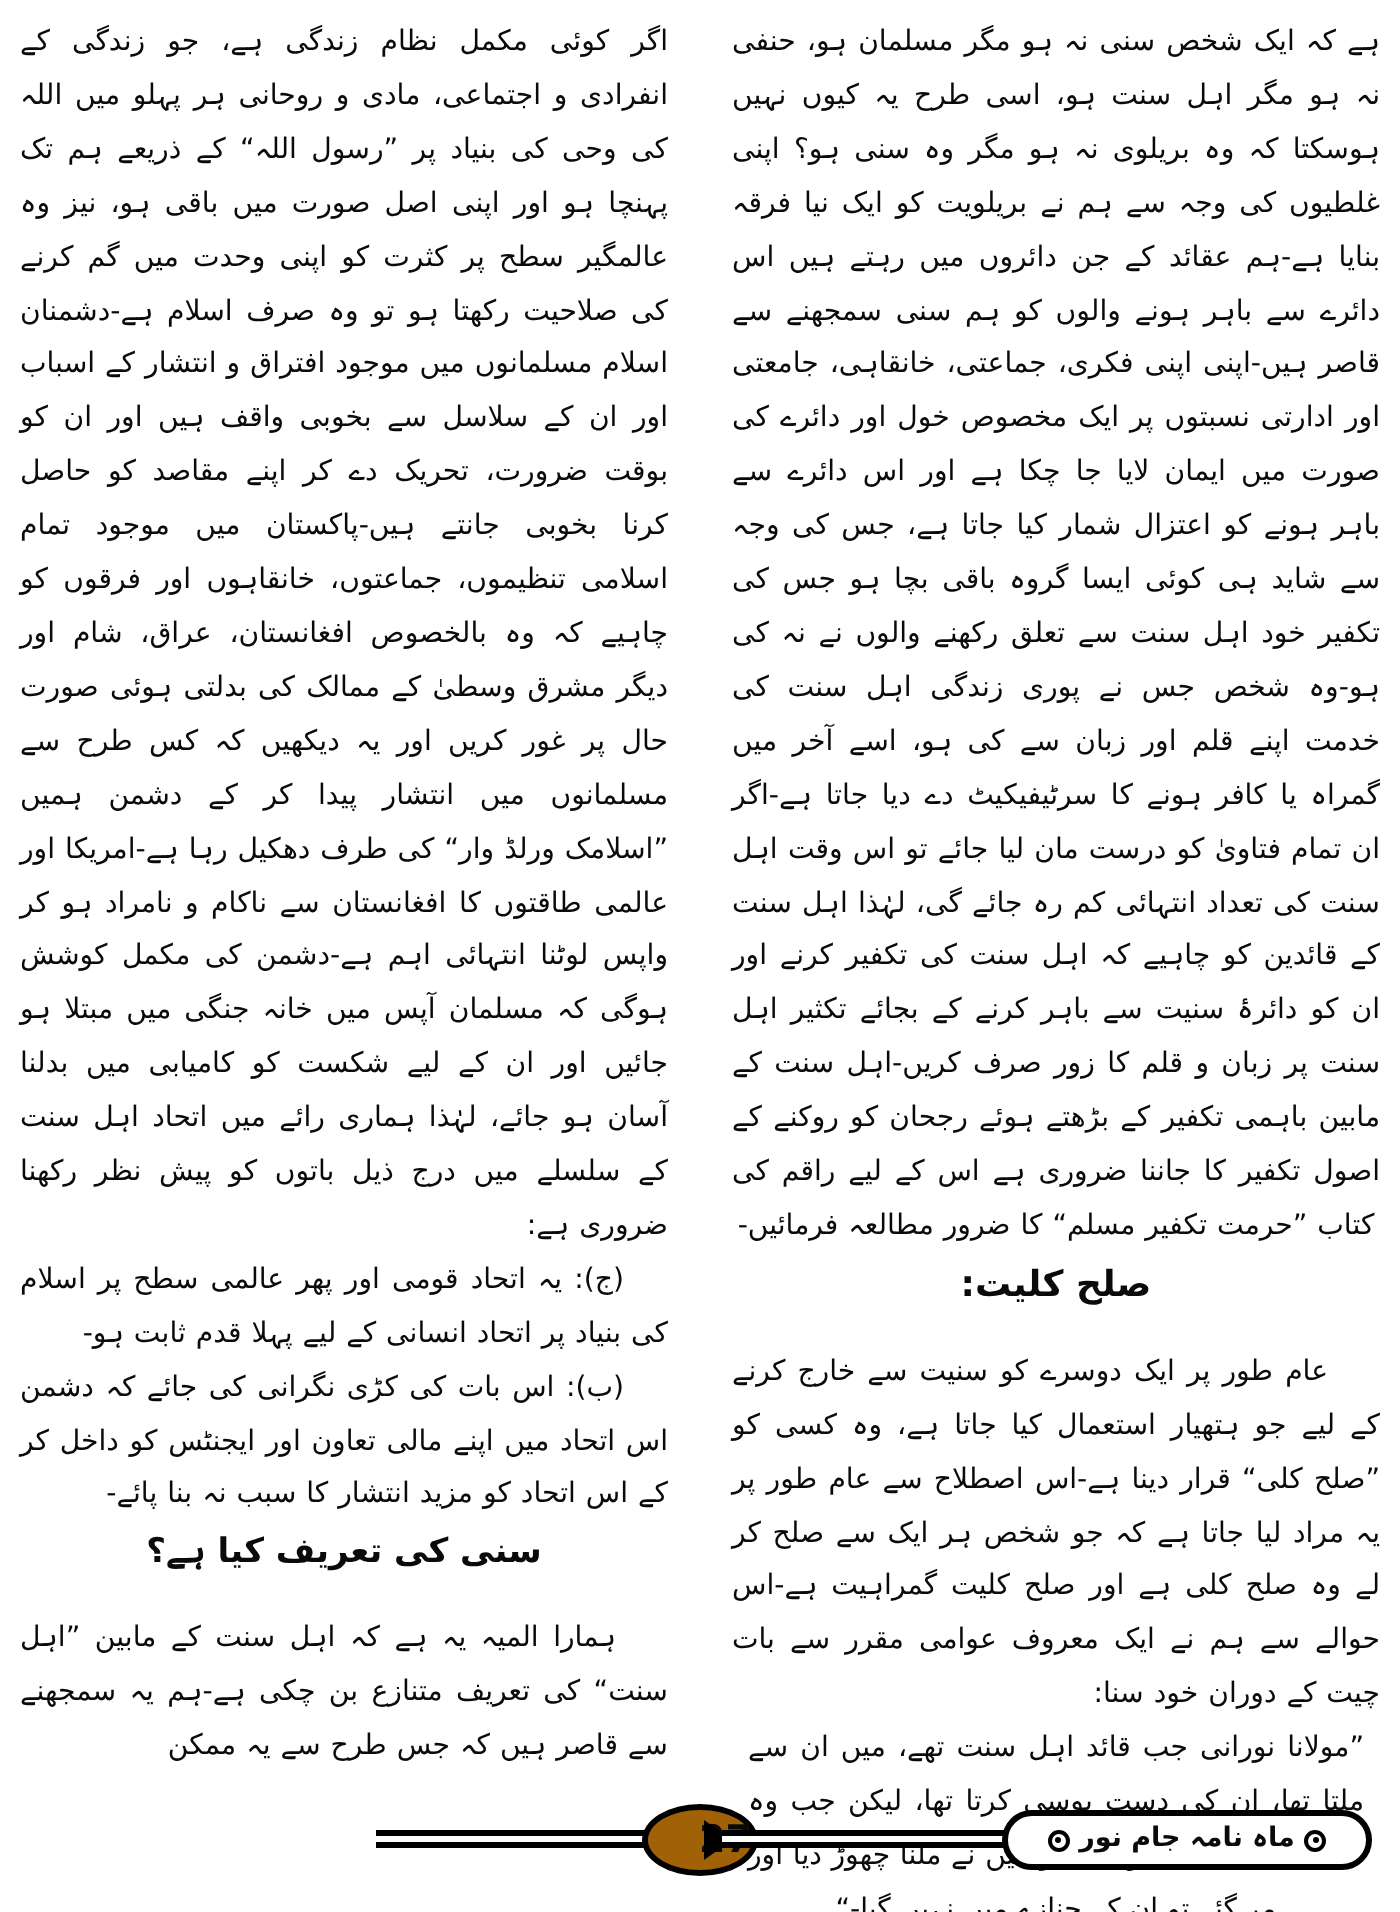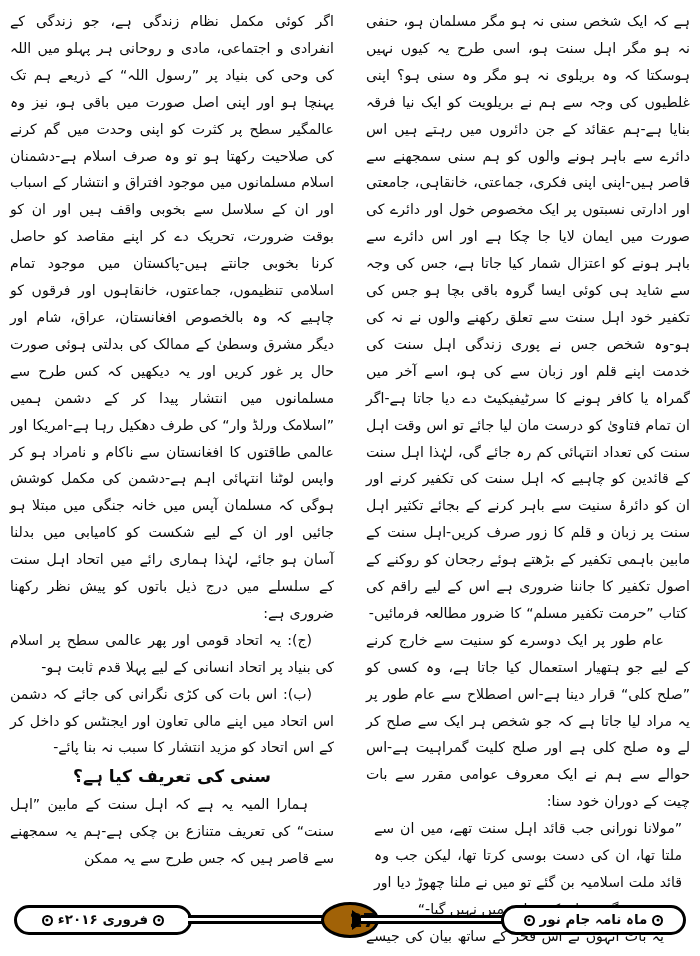--- a/index.html
+++ b/index.html
@@ -46,20 +46,21 @@
     line-height: 26.9px;
     margin: 0;
     text-align: justify;
     text-align-last: right;
     word-spacing: 0.5px;
     letter-spacing: 0px;
     font-family: "DejaVu Sans", "Liberation Sans", sans-serif;
   }
   .para.indent {
     text-indent: 26px;
+    margin-top: 15px;
   }
   .para.center-last {
     text-align-last: center;
   }
   .para.listitem {
     text-indent: 22px;
   }
 
   .quote {
     font-size: 14.1px;
@@ -222,39 +223,35 @@
       <p class="heading-small">سنی کی تعریف کیا ہے؟</p>
 
       <p class="para indent">ہمارا المیہ یہ ہے کہ اہل سنت کے مابین ”اہل سنت“ کی تعریف متنازع بن چکی ہے-ہم یہ سمجھنے سے قاصر ہیں کہ جس طرح سے یہ ممکن</p>
 
     </div>
 
     <div class="column">
 
       <p class="para center-last">ہے کہ ایک شخص سنی نہ ہو مگر مسلمان ہو، حنفی نہ ہو مگر اہل سنت ہو، اسی طرح یہ کیوں نہیں ہوسکتا کہ وہ بریلوی نہ ہو مگر وہ سنی ہو؟ اپنی غلطیوں کی وجہ سے ہم نے بریلویت کو ایک نیا فرقہ بنایا ہے-ہم عقائد کے جن دائروں میں رہتے ہیں اس دائرے سے باہر ہونے والوں کو ہم سنی سمجھنے سے قاصر ہیں-اپنی اپنی فکری، جماعتی، خانقاہی، جامعتی اور ادارتی نسبتوں پر ایک مخصوص خول اور دائرے کی صورت میں ایمان لایا جا چکا ہے اور اس دائرے سے باہر ہونے کو اعتزال شمار کیا جاتا ہے، جس کی وجہ سے شاید ہی کوئی ایسا گروہ باقی بچا ہو جس کی تکفیر خود اہل سنت سے تعلق رکھنے والوں نے نہ کی ہو-وہ شخص جس نے پوری زندگی اہل سنت کی خدمت اپنے قلم اور زبان سے کی ہو، اسے آخر میں گمراہ یا کافر ہونے کا سرٹیفیکیٹ دے دیا جاتا ہے-اگر ان تمام فتاویٰ کو درست مان لیا جائے تو اس وقت اہل سنت کی تعداد انتہائی کم رہ جائے گی، لہٰذا اہل سنت کے قائدین کو چاہیے کہ اہل سنت کی تکفیر کرنے اور ان کو دائرۂ سنیت سے باہر کرنے کے بجائے تکثیر اہل سنت پر زبان و قلم کا زور صرف کریں-اہل سنت کے مابین باہمی تکفیر کے بڑھتے ہوئے رجحان کو روکنے کے اصول تکفیر کا جاننا ضروری ہے اس کے لیے راقم کی کتاب ”حرمت تکفیر مسلم“ کا ضرور مطالعہ فرمائیں-</p>
 
+      <p class="heading">صلح کلیت:</p>
 
       <p class="para indent">عام طور پر ایک دوسرے کو سنیت سے خارج کرنے کے لیے جو ہتھیار استعمال کیا جاتا ہے، وہ کسی کو ”صلح کلی“ قرار دینا ہے-اس اصطلاح سے عام طور پر یہ مراد لیا جاتا ہے کہ جو شخص ہر ایک سے صلح کر لے وہ صلح کلی ہے اور صلح کلیت گمراہیت ہے-اس حوالے سے ہم نے ایک معروف عوامی مقرر سے بات چیت کے دوران خود سنا:</p>
 
       <p class="quote">”مولانا نورانی جب قائد اہل سنت تھے، میں ان سے ملتا تھا، ان کی دست بوسی کرتا تھا، لیکن جب وہ قائد ملت اسلامیہ بن گئے تو میں نے ملنا چھوڑ دیا اور مر گئے تو ان کے جنازے میں نہیں گیا-“</p>
 
       <p class="para indent">یہ بات انہوں نے اس فخر کے ساتھ بیان کی جیسے حضرت شاہ صاحب علیہ الرحمہ کے جنازے میں شریک نہ ہو کر بہت نیک کام کیا ہو-جو لوگ آپ کے جنازے میں شریک تھے وہ اس امر پر گواہی دیں گے</p>
 
     </div>
 
   </div>
 
   <div class="footer">
     <div class="footer-inner">
 
-      <div class="capsule left">
-        <span class="ring"></span>
-        <span class="capsule-text">فروری ۲۰۱۶ء</span>
-        <span class="ring"></span>
-      </div>
 
       <div class="rule left"></div>
       <div class="arrow toward-left"></div>
 
       <div class="pagenum">
         <span>27</span>
       </div>
 
       <div class="arrow toward-right"></div>
       <div class="rule right"></div>

